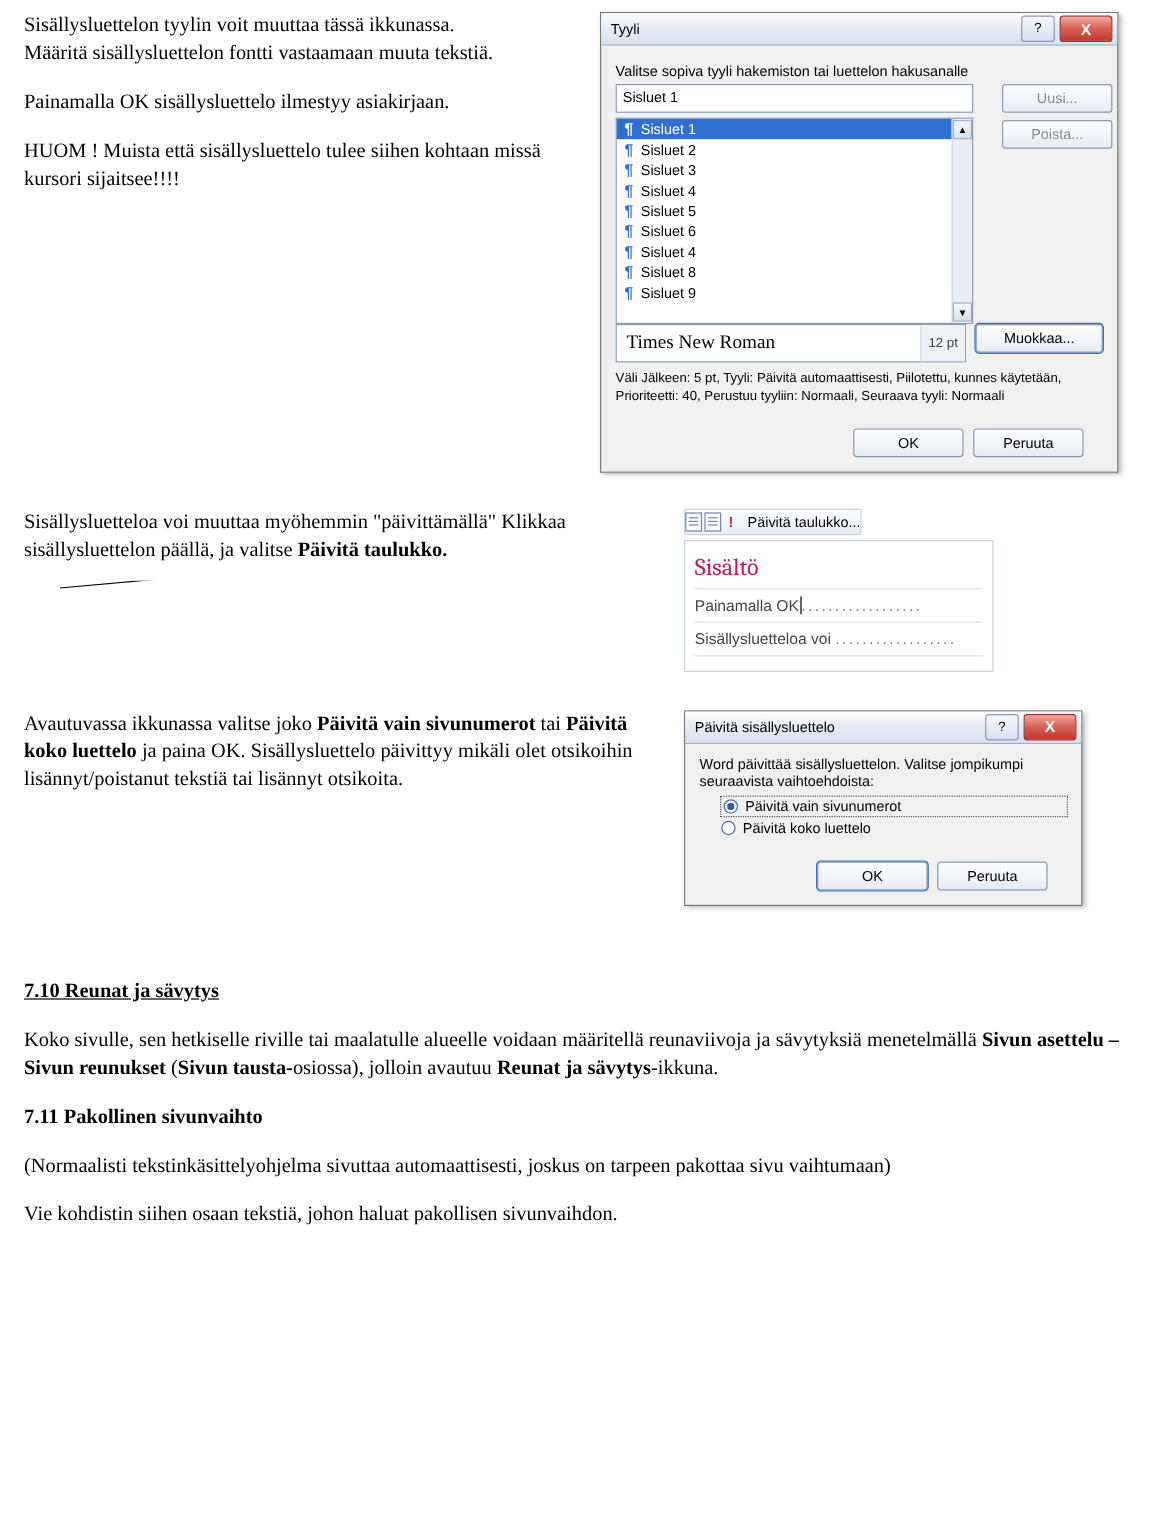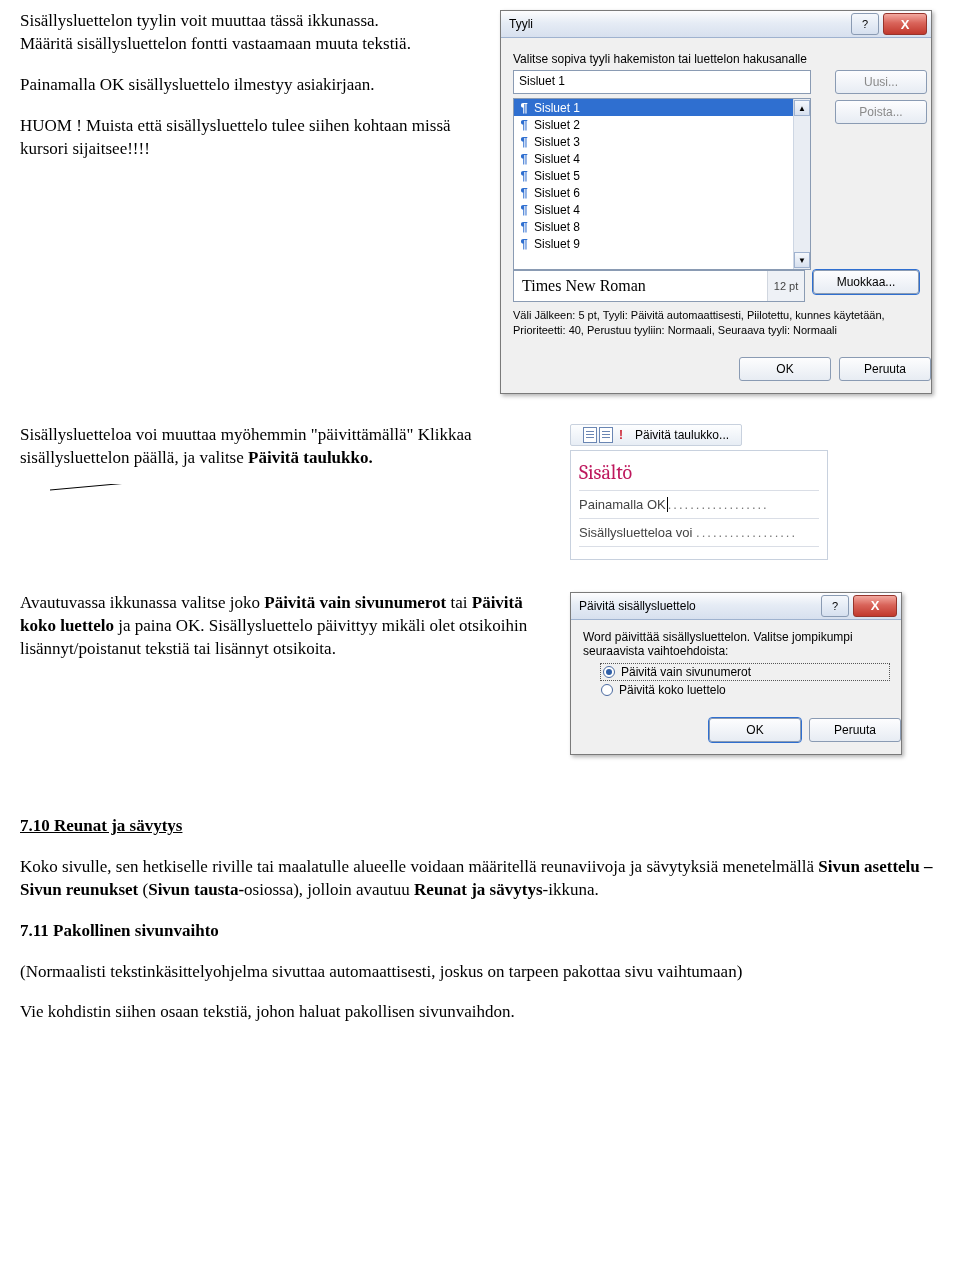--- a/index.html
+++ b/index.html
@@ -24,24 +24,24 @@
   .listbox .li{display:flex;align-items:center;gap:4px;padding:1px 4px;font-size:12px}
   .listbox .li.sel{background:#2f6fd0;color:#fff}
   .pil{color:#2f6fd0;font-weight:bold;font-size:13px;width:12px;text-align:center}
   .li.sel .pil{color:#fff}
   .scroll{position:absolute;right:0;top:0;bottom:0;width:16px;background:#e9edf3;border-left:1px solid #cdd6e3;display:flex;flex-direction:column;align-items:center}
   .sbtn{width:14px;height:14px;border:1px solid #9fb2cf;background:linear-gradient(#f5f8fc,#d7e0ee);margin:1px 0;font-size:8px;display:flex;align-items:center;justify-content:center}
   .previewbox{background:#fff;border:1px solid #8a9bb3;height:30px;display:flex;align-items:center}
   .previewbox .pvtxt{flex:1;padding:0 8px;font-family:"Times New Roman";font-size:16px}
   .ptbox{width:36px;border-left:1px solid #d0d6df;height:100%;display:flex;align-items:center;justify-content:center;background:#eef1f6;font-size:11px;color:#444}
   .desc{font-size:11px;color:#000;line-height:1.4;margin-top:6px}
-  .btnrow{display:flex;justify-content:flex-end;gap:8px;padding:8px 0 12px 12px}
+  .btnrow{display:flex;justify-content:flex-end;gap:8px;padding:8px 28px 12px 12px}
   
   .mini{font-family:"Segoe UI",Tahoma,sans-serif;font-size:12px}
-  .mini .ribbonbtn{display:inline-flex;align-items:center;gap:6px;border:1px solid #c8d1de;background:linear-gradient(#fdfeff,#e7edf5);padding:2px 12px;border-radius:2px}
+  .mini .ribbonbtn{display:inline-flex;align-items:center;gap:6px;border:1px solid #c8d1de;background:linear-gradient(#fdfeff,#e7edf5);padding:2px 0;border-radius:2px}
   .mini .ribicon{display:inline-flex;gap:2px}
   .iconsq{width:12px;height:14px;background:#fff;border:1px solid #6a86b3;position:relative}
   .iconsq::after{content:"";position:absolute;left:2px;right:2px;top:3px;height:1px;background:#6a86b3;box-shadow:0 3px 0 #6a86b3,0 6px 0 #6a86b3}
   .redmark{width:10px;height:14px;display:inline-block;position:relative}
   .redmark::before{content:"!";color:#c23; font-weight:bold}
   .docview{margin-top:4px;border:1px solid #c8d1de;background:#fff;padding:6px 8px;width:240px}
   .docview .bigblue{font-family:Cambria,serif;font-size:20px;color:#be185d;margin:4px 0 2px 0}
   .docview .lineg{color:#444;font-size:13px}
   .dots{color:#777;letter-spacing:2px}
   .cursor{border-right:1px solid #000;margin-left:1px}

